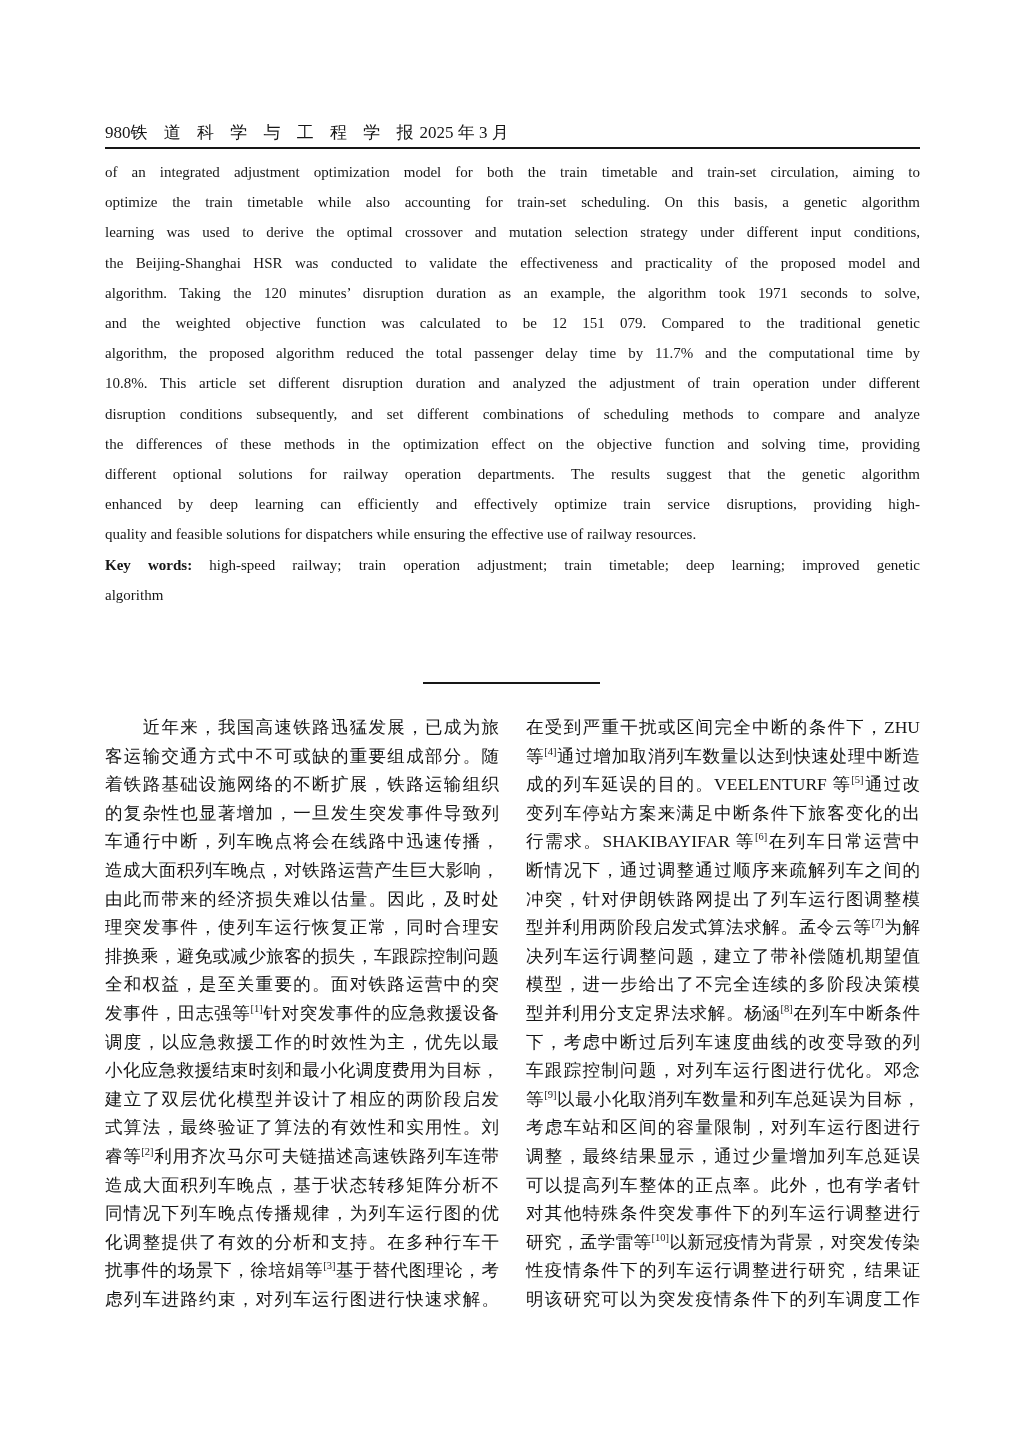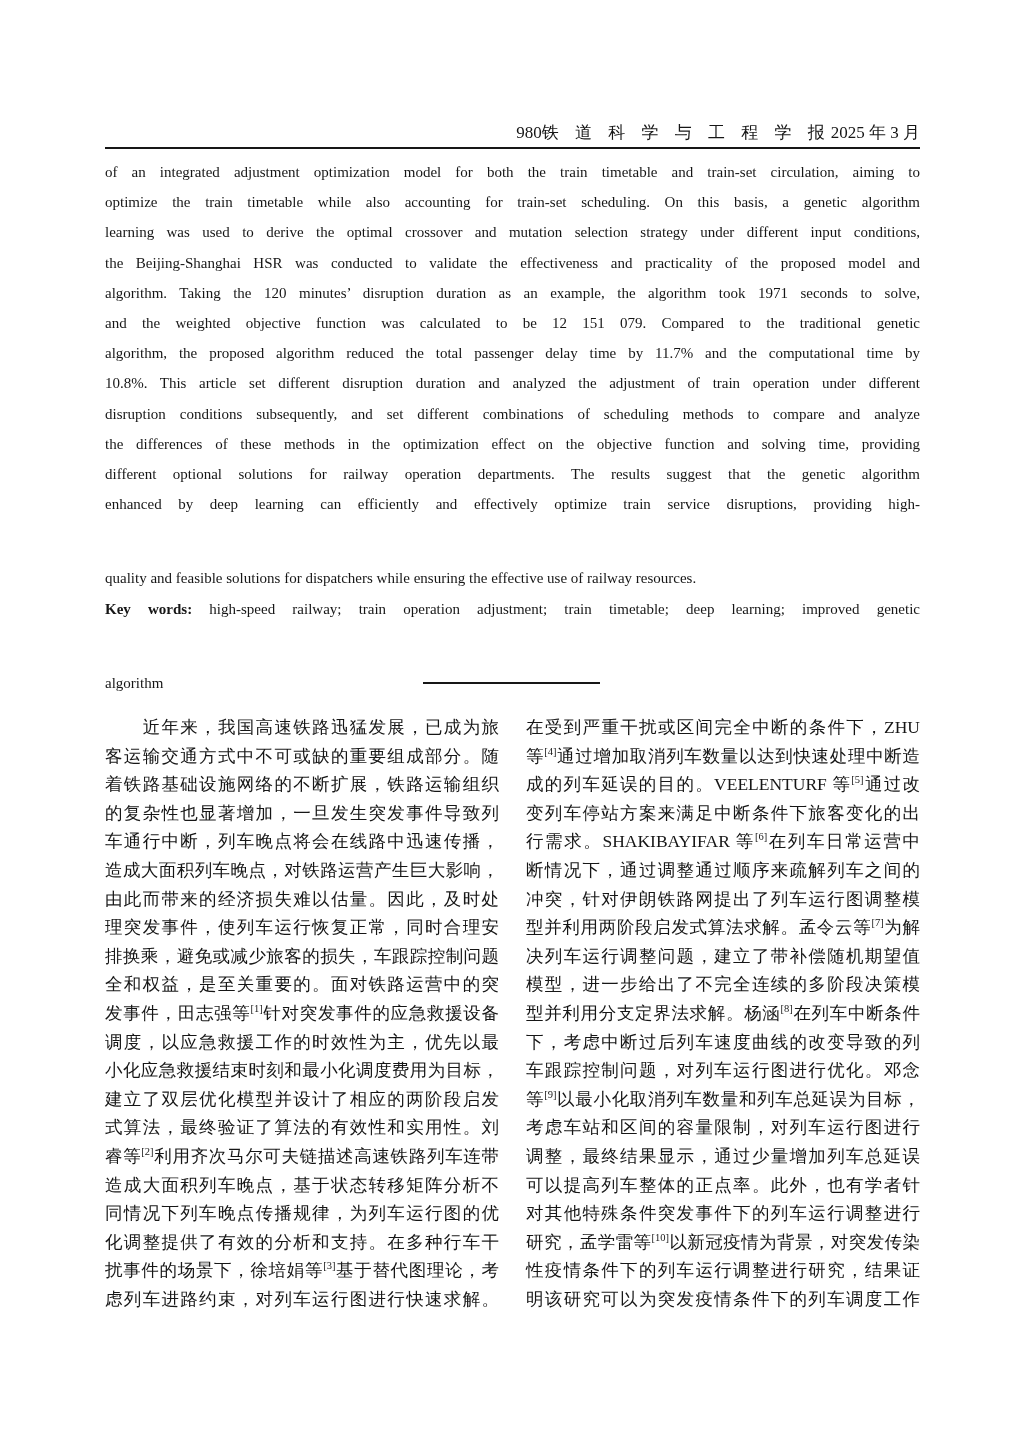--- a/index.html
+++ b/index.html
@@ -3,31 +3,31 @@
 <meta charset="utf-8">
 <style>
   html,body{margin:0;padding:0;}
   body{
     width:1020px;height:1431px;background:#ffffff;position:relative;
     color:#161616;font-family:"Liberation Serif","DejaVu Serif",serif;
     overflow:hidden;
   }
   .page-header{
     position:absolute;left:105px;right:100px;top:121px;
-    display:flex;justify-content:flex-end;align-items:baseline;
+    display:flex;justify-content:flex-start;align-items:baseline;
     font-size:17px;
   }
   .journal-title{letter-spacing:6px;white-space:nowrap;}
   .header-rule{position:absolute;left:105px;right:100px;top:147px;border-top:2px solid #161616;}
   .abstract{
     position:absolute;left:105px;right:100px;top:157px;
     font-size:15px;line-height:30.2px;
   }
   .tline{text-align:justify;text-align-last:justify;text-justify:inter-character;}
-  .tline.no-just{text-align-last:left;margin-top:44px;}
+  .tline.no-just{text-align-last:left;}
   .kw-label{font-weight:bold;}
   .section-separator{position:absolute;top:682px;left:423px;width:177px;border-top:2.5px solid #161616;}
   .body-columns{
     position:absolute;left:105px;right:100px;top:713px;
     display:flex;gap:27px;
   }
   .col{flex:1;font-size:17.5px;line-height:28.6px;}
   sup{font-size:10.5px;line-height:0;vertical-align:super;}
 </style>
 </head>

